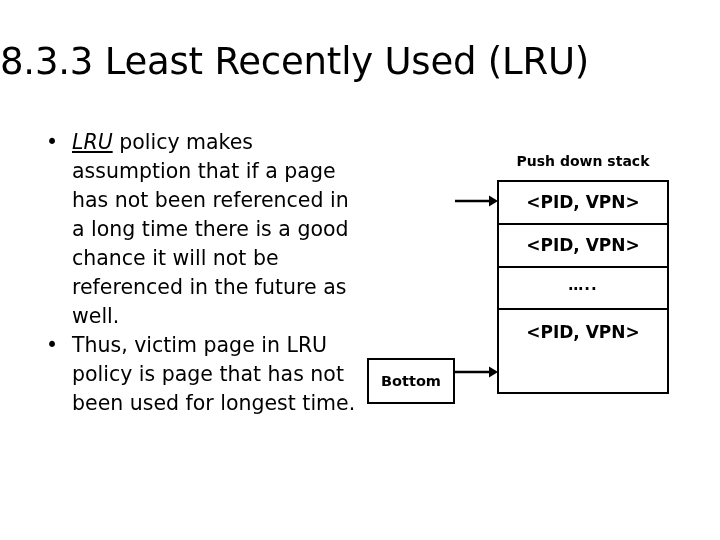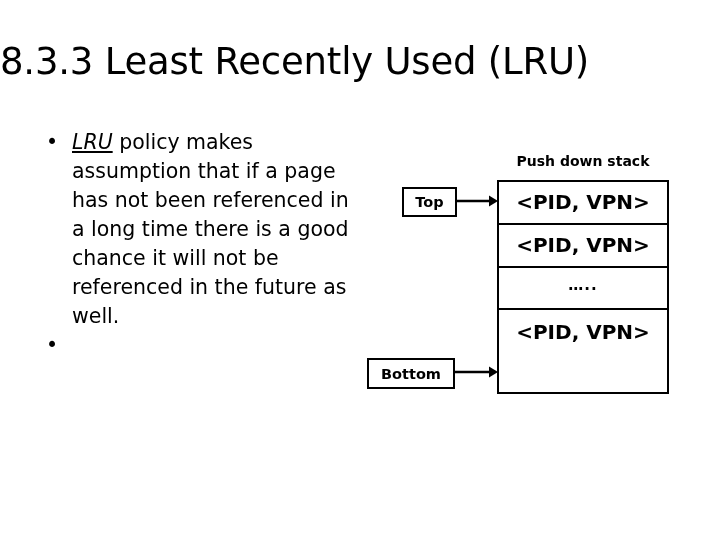--- a/index.html
+++ b/index.html
@@ -99,21 +99,21 @@
     box-sizing: border-box;
   }
   .stack-cell {
     height: 42.8px;
     border-bottom: 2px solid #000000;
     box-sizing: border-box;
     display: flex;
     align-items: center;
     justify-content: center;
     font-family: "DejaVu Sans", sans-serif;
-    font-size: 20px;
+    font-size: 17px;
     font-weight: bold;
     color: #000000;
     pointer-events: auto;
   }
   .stack-cell:last-child {
     border-bottom: none;
   }
   .stack-cell.dots {
     font-size: 15px;
     letter-spacing: 1px;
@@ -137,21 +137,21 @@
   .ptr-top {
     left: 402px;
     top: 187px;
     width: 55px;
     height: 30px;
   }
   .ptr-bottom {
     left: 367px;
     top: 358px;
     width: 88px;
-    height: 31px;
+    height: 46px;
   }
 
   .arrow-svg {
     position: absolute;
     overflow: visible;
     pointer-events: auto;
   }
   .arrow-top { left: 455px; top: 193px; }
   .arrow-bottom { left: 453px; top: 364px; }
 </style>
@@ -161,38 +161,37 @@
 <div class="slide-title">8.3.3 Least Recently Used (LRU)</div>
 
 <div class="body-text">
   <ul class="bullet-list">
 
     <li class="bullet-item">
       <span class="dot">•</span><span class="em-term">LRU</span><span> policy makes assumption that if a page has not been referenced in a long time there is a good chance it will not be referenced in the future as well.</span>
     </li>
 
     <li class="bullet-item">
-      <span class="dot">•</span>
+      <span class="dot">•</span><span>Thus, victim page in LRU policy is page that has not been used for longest time.</span>
     </li>
 
   </ul>
 </div>
 
 <div class="diagram">
 
   <div class="stack-title">Push down stack</div>
 
   <div class="stack">
     <div class="stack-cell">&lt;PID, VPN&gt;</div>
     <div class="stack-cell">&lt;PID, VPN&gt;</div>
     <div class="stack-cell dots">…..</div>
     <div class="stack-cell">&lt;PID, VPN&gt;</div>
   </div>
 
-  <div class="ptr-box ptr-top">Top</div>
 
   <div class="ptr-box ptr-bottom">Bottom</div>
 
   <svg class="arrow-svg arrow-top" width="46" height="16" viewBox="0 0 46 16">
     <line x1="0" y1="8" x2="34" y2="8" stroke="#000000" stroke-width="2.4"></line>
     <polygon points="34,2.5 43,8 34,13.5" fill="#000000"></polygon>
   </svg>
 
   <svg class="arrow-svg arrow-bottom" width="48" height="16" viewBox="0 0 48 16">
     <line x1="0" y1="8" x2="36" y2="8" stroke="#000000" stroke-width="2.4"></line>

